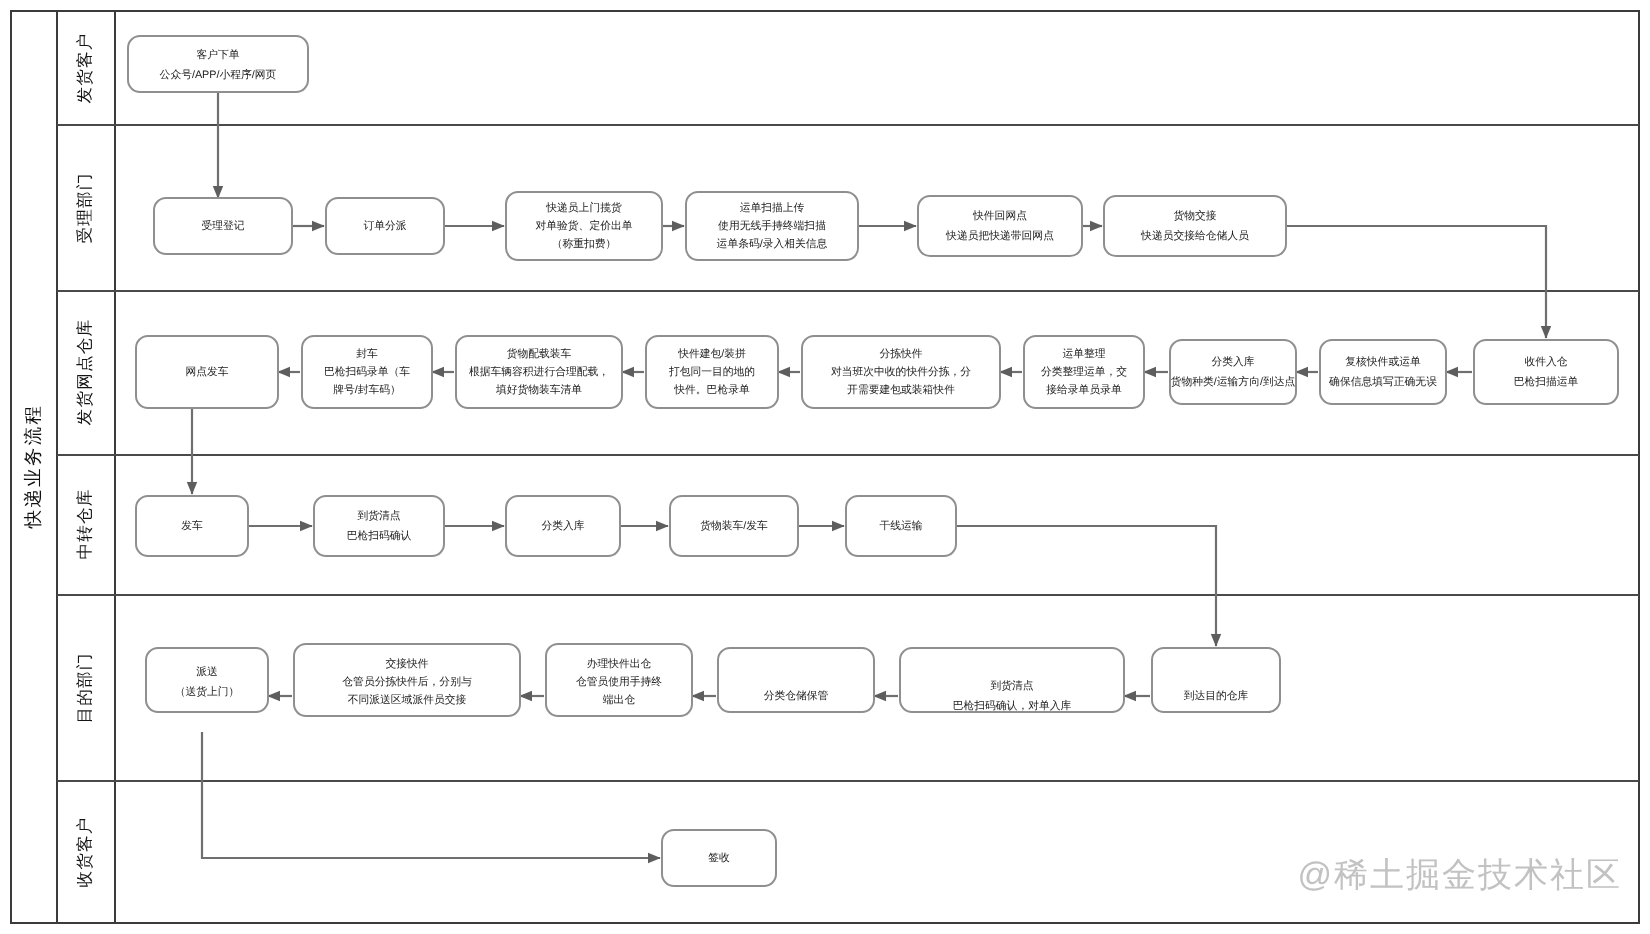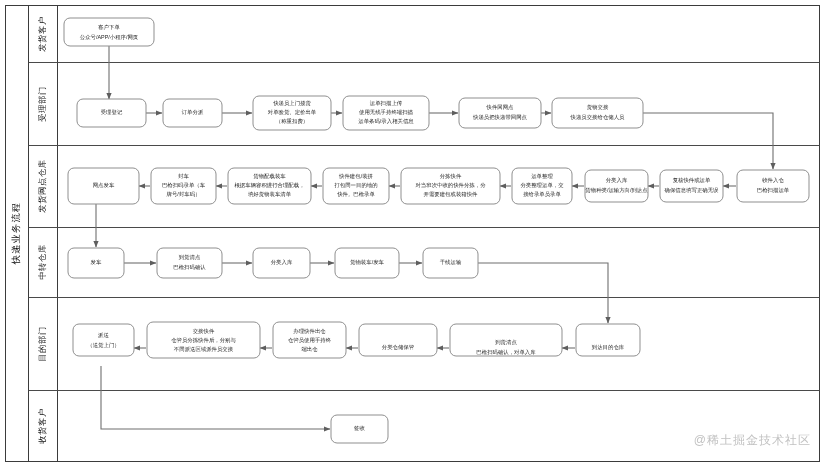--- a/index.html
+++ b/index.html
@@ -65,21 +65,21 @@
     fill: #101010;
     text-anchor: middle;
     dominant-baseline: middle;
     letter-spacing: 1.2px;
   }
   .watermark {
     position: absolute;
     right: 14px;
     bottom: 18px;
     font-family: "Liberation Sans", "DejaVu Sans", sans-serif;
-    font-size: 12px;
+    font-size: 17px;
     color: #c2c2c2;
     letter-spacing: 1px;
     user-select: none;
     white-space: nowrap;
   }
 </style>
 </head>
 <body>
 
 <div id="canvas">

